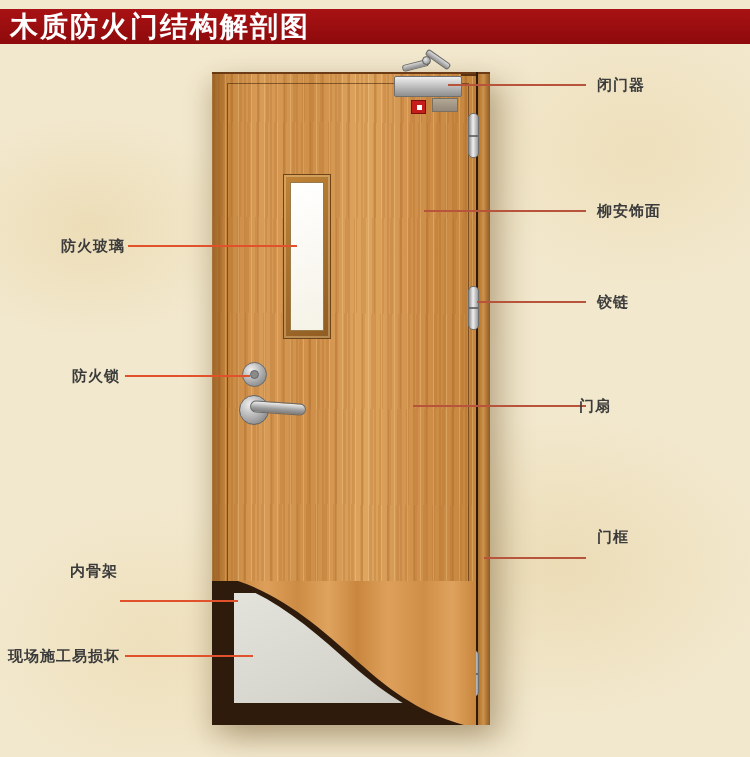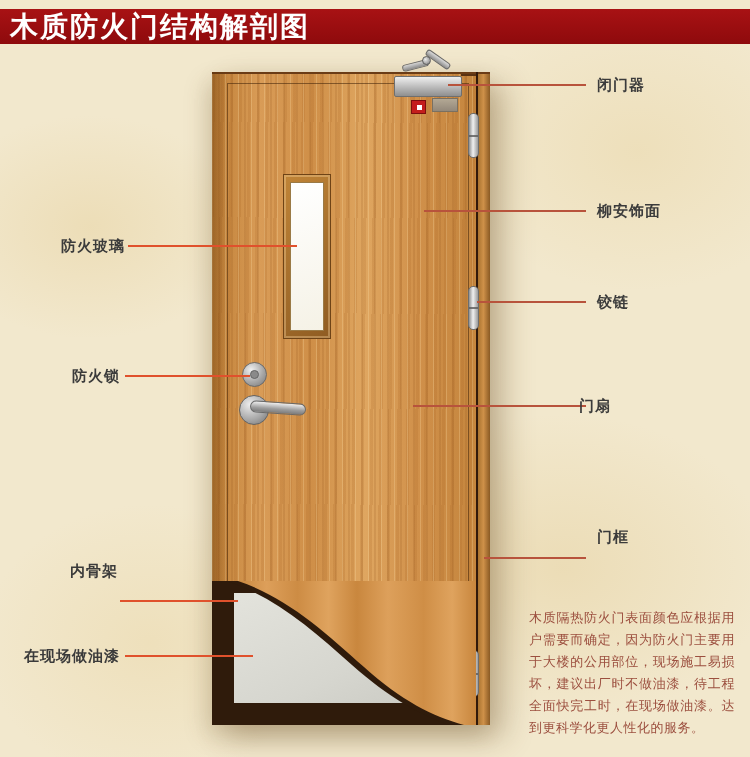--- a/index.html
+++ b/index.html
@@ -161,23 +161,22 @@
   <div class="line l" style="left:125px; top:655px; width:128px;"></div>
   <div class="line r" style="left:448px; top:84px;  width:138px;"></div>
   <div class="line r" style="left:424px; top:210px; width:162px;"></div>
   <div class="line r" style="left:477px; top:301px; width:109px;"></div>
   <div class="line r" style="left:413px; top:405px; width:173px;"></div>
   <div class="line r" style="left:484px; top:557px; width:102px;"></div>
 
   <div class="lbl left" style="right:625px; top:237px;">防火玻璃</div>
   <div class="lbl left" style="right:630px; top:367px;padding-left:28px;">防火锁</div>
   <div class="lbl left" style="right:632px; top:562px;">内骨架</div>
-  <div class="lbl left" style="right:630px; top:647px;">在现场做油漆</div>
+  <div class="lbl left" style="right:630px; top:647px;">现场施工易损坏</div>
 
   <div class="lbl right" style="left:597px; top:76px;">闭门器</div>
   <div class="lbl right" style="left:597px; top:202px;">柳安饰面</div>
   <div class="lbl right" style="left:597px; top:293px;text-align:center;">铰链</div>
   <div class="lbl right" style="left:579px; top:397px;">门扇</div>
   <div class="lbl right" style="left:597px; top:528px;">门框</div>
 
-  <div class="note">木质隔热防火门表面颜色应根据用户需要而确定，因为防火门主要用于大楼的公用部位，现场施工易损坏，建议出厂时不做油漆，待工程全面快完工时，在现场做油漆。达到更科学化更人性化的服务。</div>
 
 </div>
 
 </body></html>

